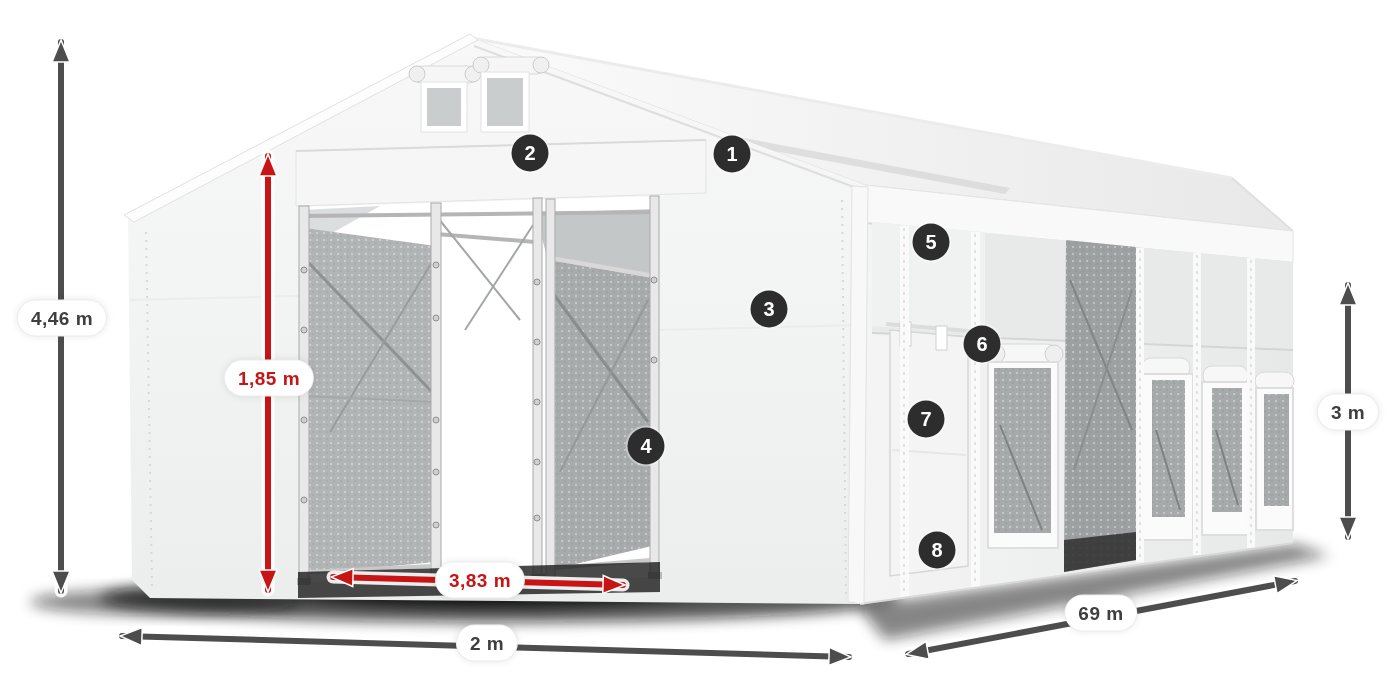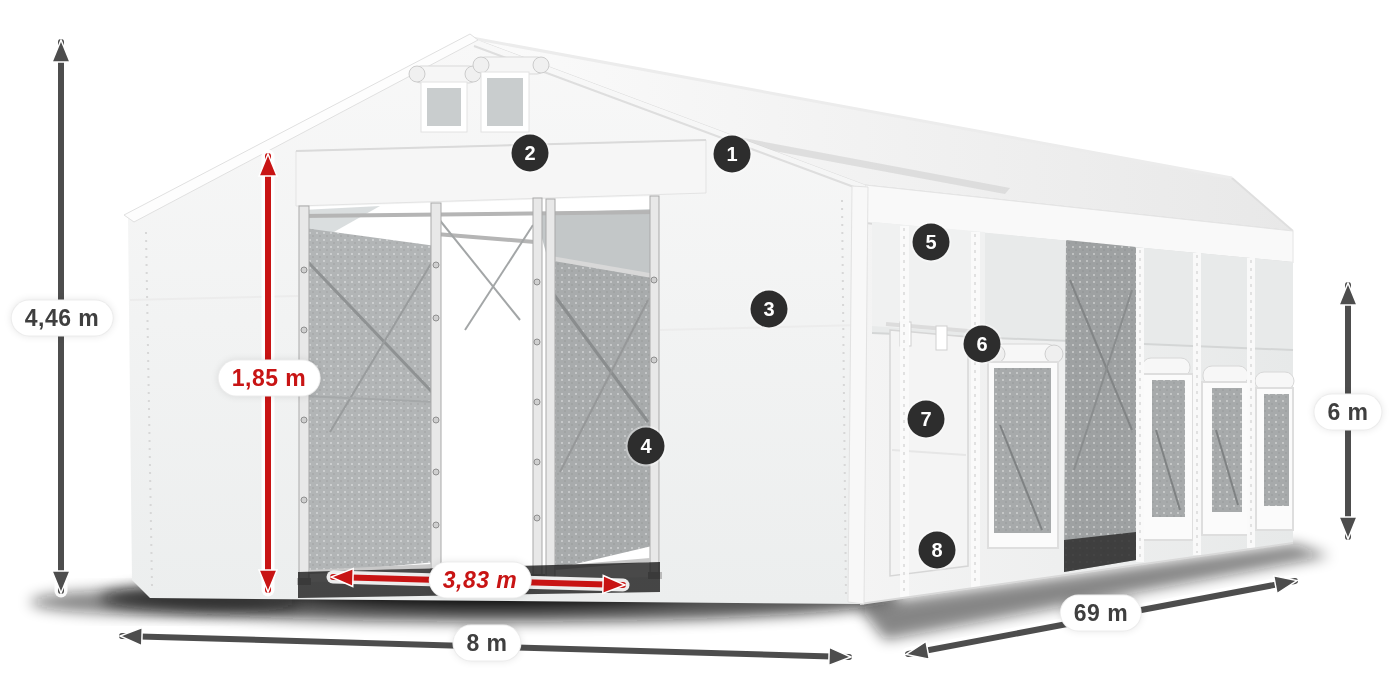--- a/index.html
+++ b/index.html
@@ -3,21 +3,21 @@
 <meta charset="utf-8">
 <style>
   html,body{margin:0;padding:0;background:#ffffff;}
   .stage{
     position:relative;width:1400px;height:700px;background:#ffffff;overflow:hidden;
     font-family:"Liberation Sans",sans-serif;
   }
   .stage svg.art{position:absolute;left:0;top:0;width:1400px;height:700px;display:block;}
   .dim-pill{
     position:absolute;transform:translate(-50%,-50%);
-    background:#ffffff;color:#3f3f3f;font-weight:bold;font-size:23px;line-height:27px;
+    background:#ffffff;color:#3f3f3f;font-weight:bold;font-size:19px;line-height:27px;
     padding:4px 13px;border-radius:20px;white-space:nowrap;letter-spacing:.5px;
     box-shadow:0 0 0 1px #ececec,0 0 9px rgba(0,0,0,.12);
     z-index:3;
   }
   .dim-pill.red{color:#c81414;}
   .badge{
     position:absolute;transform:translate(-50%,-50%);
     width:37px;height:37px;border-radius:50%;
     background:#2d2d2d;color:#ffffff;font-weight:bold;font-size:20px;
     display:flex;align-items:center;justify-content:center;
@@ -259,24 +259,24 @@
       </g>
       <g>
         <line x1="1348" y1="285" x2="1348" y2="537" stroke="#ffffff" stroke-width="13" opacity=".9"></line>
         <line x1="1348" y1="285" x2="1348" y2="537" stroke="#4d4d4d" stroke-width="6" marker-start="url(#headDark)" marker-end="url(#headDark)"></line>
       </g>
     </g>
   </svg>
 
   <div class="dim-pill" style="left:62px;top:318px;">4,46 m</div>
   <div class="dim-pill red" style="left:269px;top:378px;">1,85 m</div>
-  <div class="dim-pill red" style="left:480px;top:580px;font-style:italic;">3,83 m</div>
-  <div class="dim-pill" style="left:487px;top:643px;">8 m</div>
+  <div class="dim-pill red" style="left:480px;top:580px;">3,83 m</div>
+  <div class="dim-pill" style="left:487px;top:643px;">2 m</div>
   <div class="dim-pill" style="left:1101px;top:613px;">69 m</div>
-  <div class="dim-pill" style="left:1348px;top:412px;">6 m</div>
+  <div class="dim-pill" style="left:1348px;top:412px;">3 m</div>
 
   <div class="badge" style="left:732px;top:154px;">1</div>
   <div class="badge" style="left:530px;top:153px;">2</div>
   <div class="badge" style="left:769px;top:309px;">3</div>
   <div class="badge" style="left:646px;top:446px;">4</div>
   <div class="badge" style="left:931px;top:242px;">5</div>
   <div class="badge" style="left:982px;top:344px;">6</div>
   <div class="badge" style="left:926px;top:419px;">7</div>
   <div class="badge" style="left:937px;top:550px;">8</div>
 

